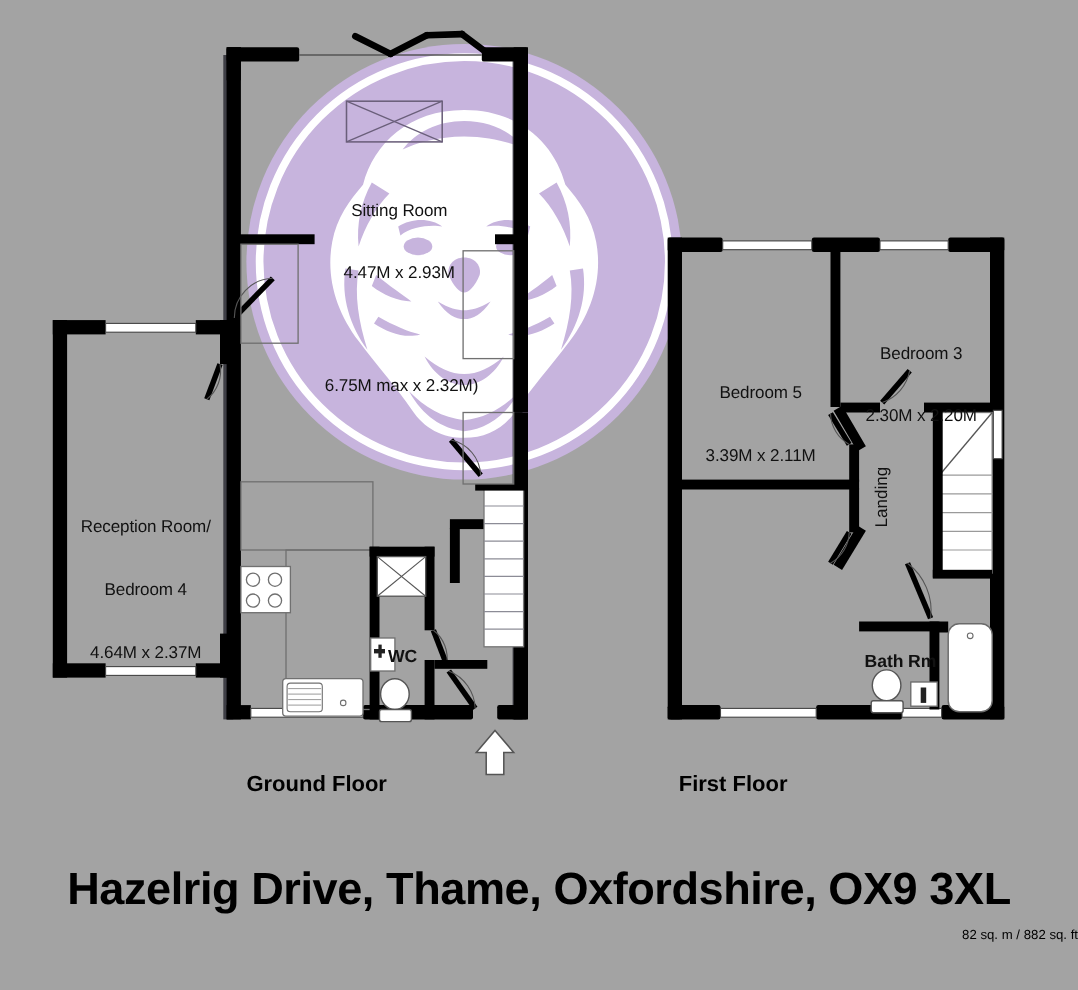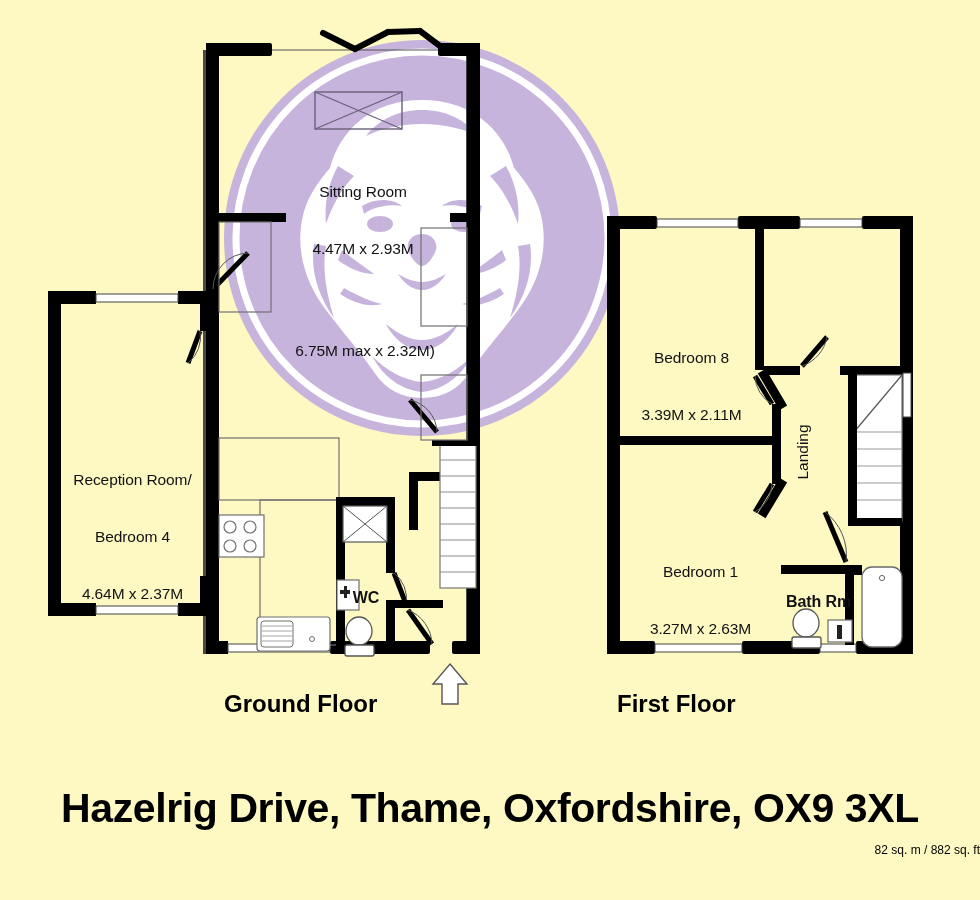--- a/index.html
+++ b/index.html
@@ -6,21 +6,21 @@
   html, body {
     margin: 0; padding: 0;
     width: 980px; height: 900px;
     background: #ffffff;
     font-family: "Liberation Sans", sans-serif;
     overflow: hidden;
   }
   #root {
     position: relative;
     width: 980px; height: 900px;
-    background: #fef9c3;
+    background: #a3a3a3;
   }
 
   
   .watermark {
     position: absolute;
     left: 222px; top: 38px;
     width: 400px; height: 400px;
     pointer-events: none;
     z-index: 1;
   }
@@ -59,23 +59,24 @@
     font-family: "Liberation Sans", sans-serif;
     transform: rotate(-90deg);
     transform-origin: 50% 50%;
     white-space: nowrap;
   }
   .floor-title {
     position: absolute;
     z-index: 6;
     font-family: "Liberation Sans", sans-serif;
     font-weight: bold;
-    font-size: 24px;
+    font-size: 20px;
     color: #000000;
     white-space: nowrap;
+    margin-top: 12px;
   }
   .addr {
     position: absolute;
     z-index: 6;
     width: 980px;
     text-align: center;
     font-family: "Liberation Sans", sans-serif;
     font-weight: bold;
     color: #000000;
   }
@@ -417,29 +418,29 @@
     <div>Reception Room/</div>
     <div>Bedroom 4</div>
     <div>4.64M x 2.37M</div>
   </div>
 
   <div class="lbl big" style="left:336px; top:548px; width:60px;">
     <div>WC</div>
   </div>
 
   <div class="lbl" style="left:619px; top:310px; width:145px;">
-    <div>Bedroom 8</div>
+    <div>Bedroom 5</div>
     <div>3.39M x 2.11M</div>
   </div>
 
-
-  <div class="lbl" style="left:628px; top:524px; width:145px;">
-    <div>Bedroom 1</div>
-    <div>3.27M x 2.63M</div>
-  </div>
+  <div class="lbl" style="left:765px; top:274px; width:145px;">
+    <div>Bedroom 3</div>
+    <div>2.30M x 2.20M</div>
+  </div>
+
 
   <div class="lbl-vert" style="left:775px; top:443px;">Landing</div>
 
   <div class="lbl big" style="left:786px; top:592px; width:80px; text-align:left;">Bath Rm</div>
 
   <div class="floor-title" style="left:224px; top:690px;">Ground Floor</div>
   <div class="floor-title" style="left:617px; top:690px;">First Floor</div>
 
   <div class="addr addr-line1">Hazelrig Drive, Thame, Oxfordshire, OX9 3XL</div>
   <div class="addr addr-line2">82 sq. m  / 882 sq. ft</div>

